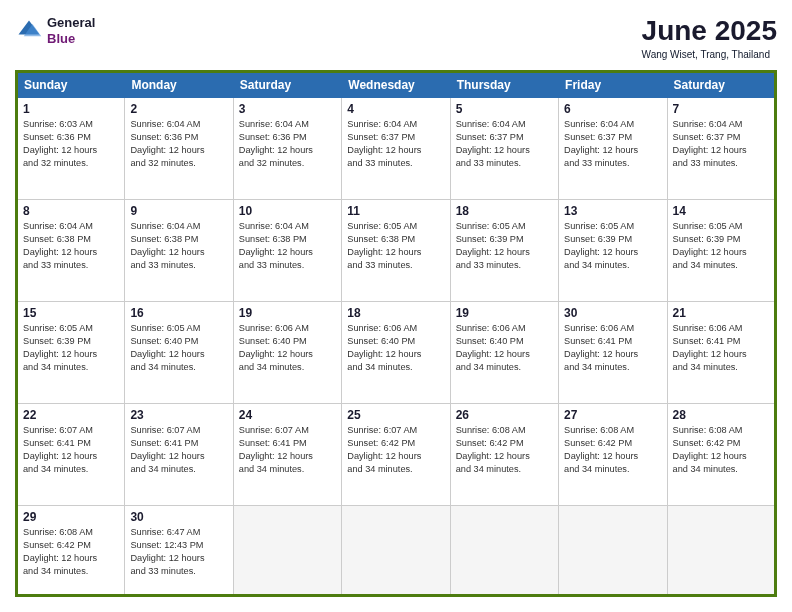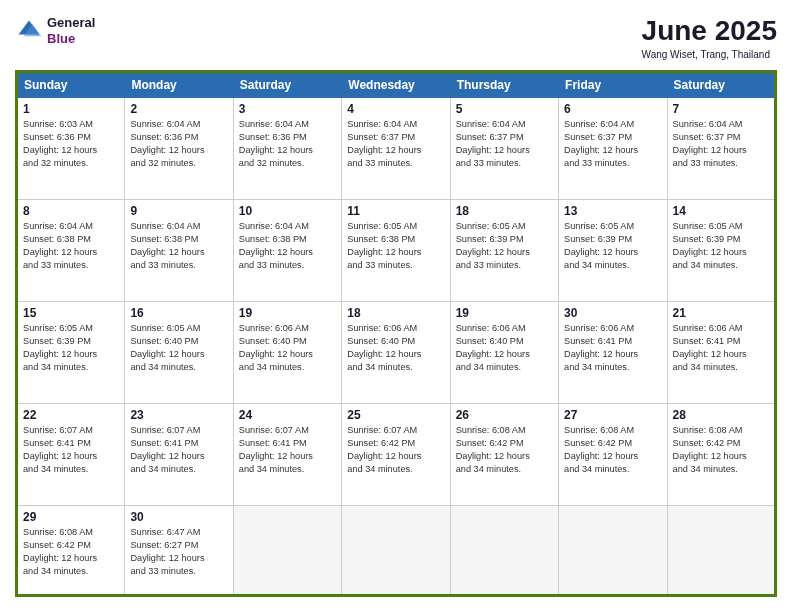--- a/index.html
+++ b/index.html
@@ -401,21 +401,21 @@
           <span>Sunrise: 6:08 AM</span><br>
           <span>Sunset: 6:42 PM</span><br>
           <span>Daylight: 12 hours</span><br>
           <span>and 34 minutes.</span>
         </div>
       </td>
           <td>
         <span class="day-num">30</span>
         <div class="day-info">
           <span>Sunrise: 6:47 AM</span><br>
-          <span>Sunset: 6:27 PM</span><br>
+          <span>Sunset: 12:43 PM</span><br>
           <span>Daylight: 12 hours</span><br>
           <span>and 33 minutes.</span>
         </div>
       </td>
           <td class="empty" style="background: rgb(245, 245, 245);"></td>
           <td class="empty" style="background: rgb(245, 245, 245);"></td>
           <td class="empty" style="background: rgb(245, 245, 245);"></td>
           <td class="empty" style="background: rgb(245, 245, 245);"></td>
           <td class="empty" style="background: rgb(245, 245, 245);"></td>
         </tr>

